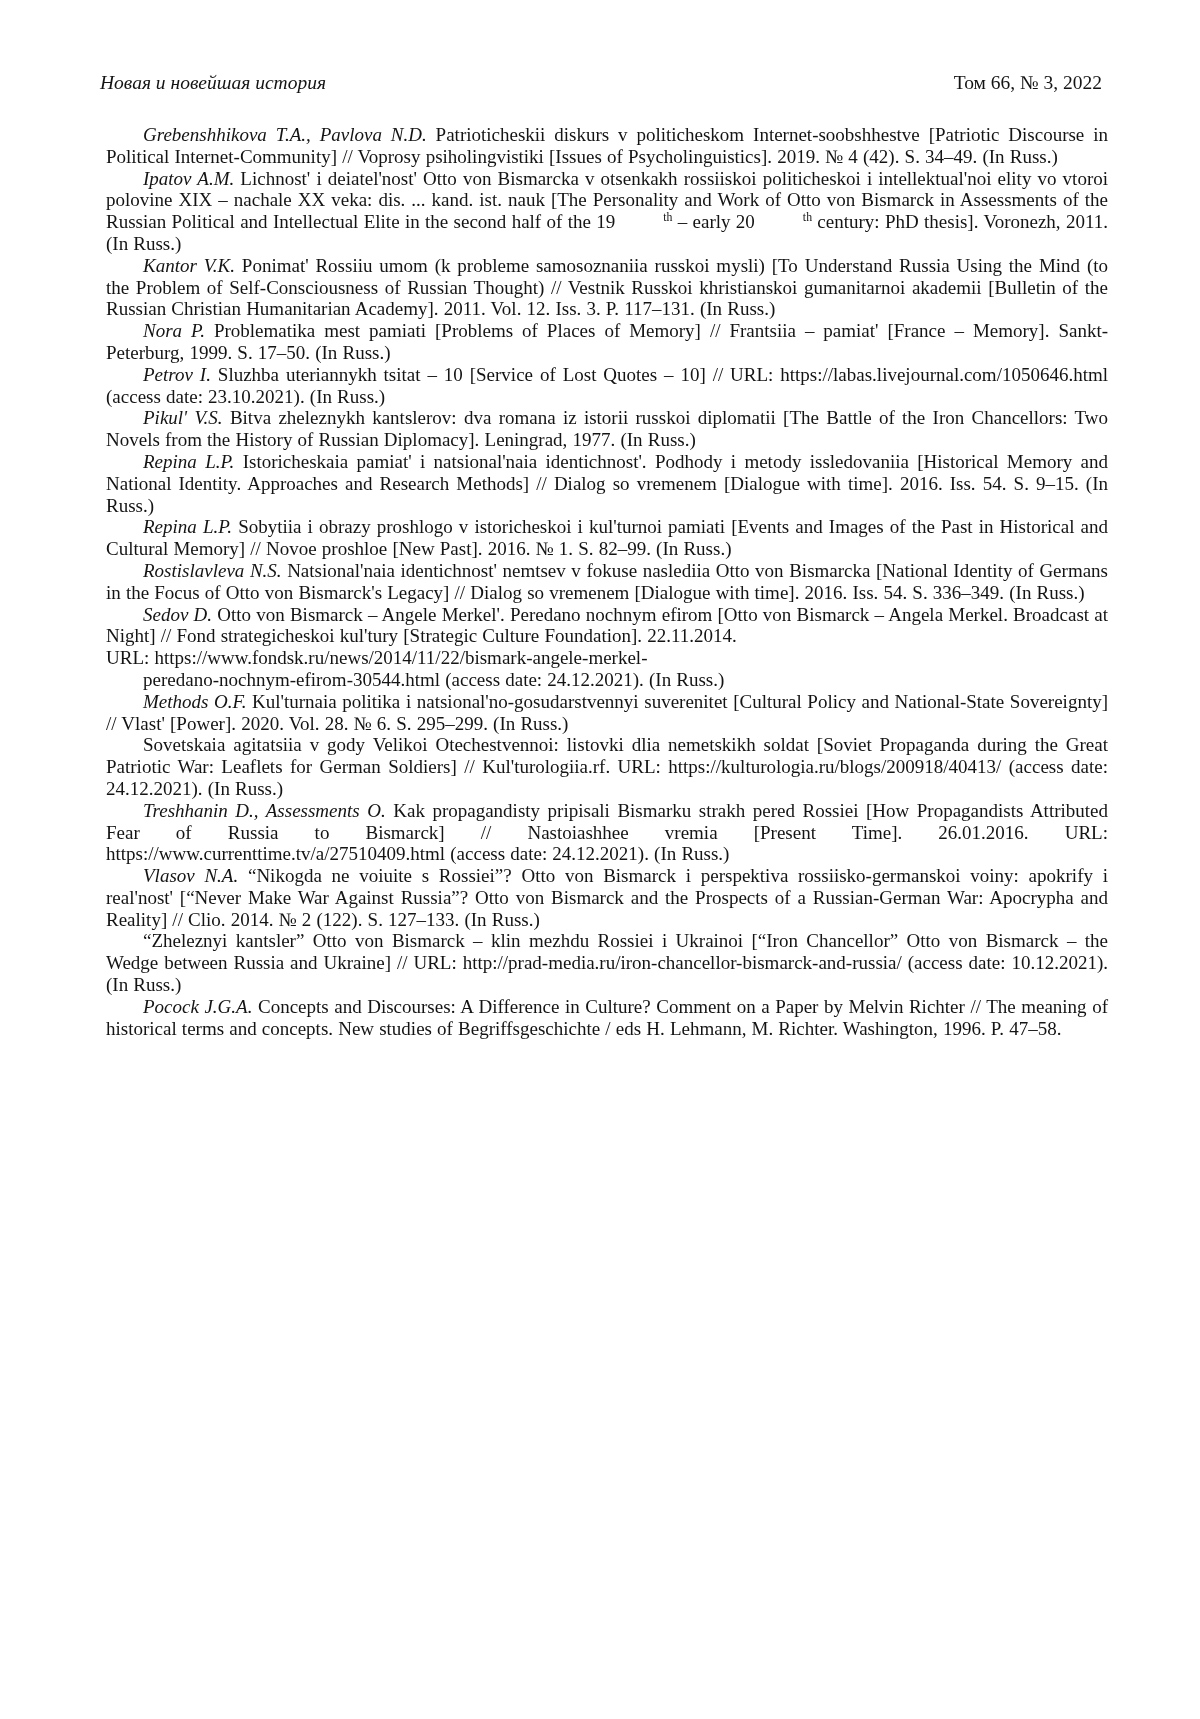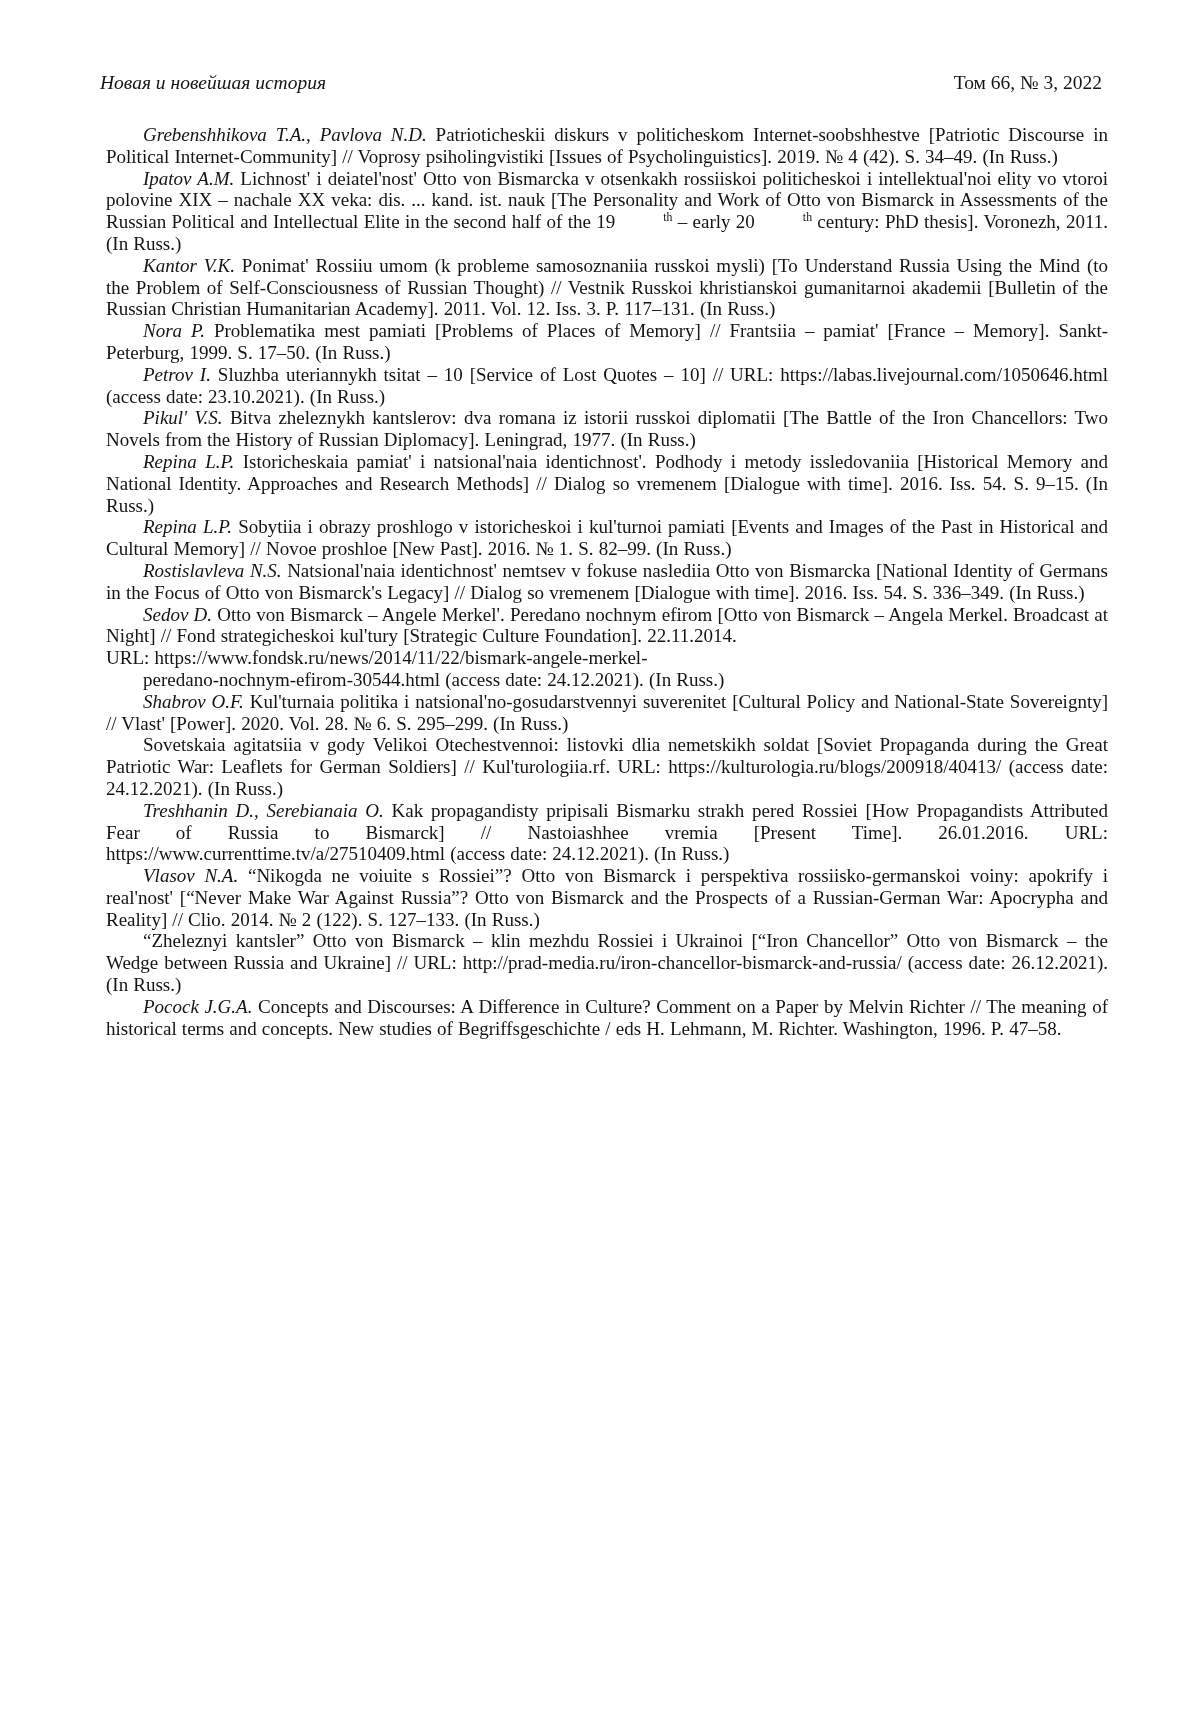--- a/index.html
+++ b/index.html
@@ -90,25 +90,25 @@
       <p class="ref"><span class="it">Grebenshhikova T.A., Pavlova N.D.</span><span> Patrioticheskii diskurs v politicheskom Internet-soobshhestve [Patriotic Discourse in Political Internet-Community] // Voprosy psiholingvistiki [Issues of Psycholinguistics]. 2019. № 4 (42). S. 34–49. (In Russ.)</span></p>
       <p class="ref"><span class="it">Ipatov A.M.</span><span> Lichnost' i deiatel'nost' Otto von Bismarcka v otsenkakh rossiiskoi politicheskoi i intellektual'noi elity vo vtoroi polovine XIX – nachale XX veka: dis. ... kand. ist. nauk [The Personality and Work of Otto von Bismarck in Assessments of the Russian Political and Intellectual Elite in the second half of the 19</span><sup>th</sup><span> – early 20</span><sup>th</sup><span> century: PhD thesis]. Voronezh, 2011. (In Russ.)</span></p>
       <p class="ref"><span class="it">Kantor V.K.</span><span> Ponimat' Rossiiu umom (k probleme samosoznaniia russkoi mysli) [To Understand Russia Using the Mind (to the Problem of Self-Consciousness of Russian Thought) // Vestnik Russkoi khristianskoi gumanitarnoi akademii [Bulletin of the Russian Christian Humanitarian Academy]. 2011. Vol. 12. Iss. 3. P. 117–131. (In Russ.)</span></p>
       <p class="ref"><span class="it">Nora P.</span><span> Problematika mest pamiati [Problems of Places of Memory] // Frantsiia – pamiat' [France – Memory]. Sankt-Peterburg, 1999. S. 17–50. (In Russ.)</span></p>
       <p class="ref"><span class="it">Petrov I.</span><span> Sluzhba uteriannykh tsitat – 10 [Service of Lost Quotes – 10] // URL: https://labas.livejournal.com/1050646.html (access date: 23.10.2021). (In Russ.)</span></p>
       <p class="ref"><span class="it">Pikul' V.S.</span><span> Bitva zheleznykh kantslerov: dva romana iz istorii russkoi diplomatii [The Battle of the Iron Chancellors: Two Novels from the History of Russian Diplomacy]. Leningrad, 1977. (In Russ.)</span></p>
       <p class="ref"><span class="it">Repina L.P.</span><span> Istoricheskaia pamiat' i natsional'naia identichnost'. Podhody i metody issledovaniia [Historical Memory and National Identity. Approaches and Research Methods] // Dialog so vremenem [Dialogue with time]. 2016. Iss. 54. S. 9–15. (In Russ.)</span></p>
       <p class="ref"><span class="it">Repina L.P.</span><span> Sobytiia i obrazy proshlogo v istoricheskoi i kul'turnoi pamiati [Events and Images of the Past in Historical and Cultural Memory] // Novoe proshloe [New Past]. 2016. № 1. S. 82–99. (In Russ.)</span></p>
       <p class="ref"><span class="it">Rostislavleva N.S.</span><span> Natsional'naia identichnost' nemtsev v fokuse naslediia Otto von Bismarcka [National Identity of Germans in the Focus of Otto von Bismarck's Legacy] // Dialog so vremenem [Dialogue with time]. 2016. Iss. 54. S. 336–349. (In Russ.)</span></p>
       <p class="ref"><span class="it">Sedov D.</span><span> Otto von Bismarck – Angele Merkel'. Peredano nochnym efirom [Otto von Bismarck – Angela Merkel. Broadcast at Night] // Fond strategicheskoi kul'tury [Strategic Culture Foundation]. 22.11.2014.</span><br><span>URL: https://www.fondsk.ru/news/2014/11/22/bismark-angele-merkel-</span><br><span class="ind"></span><span>peredano-nochnym-efirom-30544.html (access date: 24.12.2021). (In Russ.)</span></p>
-      <p class="ref"><span class="it">Shabrov O.F.</span><span> Kul'turnaia politika i natsional'no-gosudarstvennyi suverenitet [Cultural Policy and National-State Sovereignty] // Vlast' [Power]. 2020. Vol. 28. № 6. S. 295–299. (In Russ.)</span></p>
+      <p class="ref"><span class="it">Methods O.F.</span><span> Kul'turnaia politika i natsional'no-gosudarstvennyi suverenitet [Cultural Policy and National-State Sovereignty] // Vlast' [Power]. 2020. Vol. 28. № 6. S. 295–299. (In Russ.)</span></p>
       <p class="ref"><span>Sovetskaia agitatsiia v gody Velikoi Otechestvennoi: listovki dlia nemetskikh soldat [Soviet Propaganda during the Great Patriotic War: Leaflets for German Soldiers] // Kul'turologiia.rf. URL: https://kulturologia.ru/blogs/200918/40413/ (access date: 24.12.2021). (In Russ.)</span></p>
-      <p class="ref"><span class="it">Treshhanin D., Serebianaia O.</span><span> Kak propagandisty pripisali Bismarku strakh pered Rossiei [How Propagandists Attributed Fear of Russia to Bismarck] // Nastoiashhee vremia [Present Time]. 26.01.2016. URL: https://www.currenttime.tv/a/27510409.html (access date: 24.12.2021). (In Russ.)</span></p>
+      <p class="ref"><span class="it">Treshhanin D., Assessments O.</span><span> Kak propagandisty pripisali Bismarku strakh pered Rossiei [How Propagandists Attributed Fear of Russia to Bismarck] // Nastoiashhee vremia [Present Time]. 26.01.2016. URL: https://www.currenttime.tv/a/27510409.html (access date: 24.12.2021). (In Russ.)</span></p>
       <p class="ref"><span class="it">Vlasov N.A.</span><span> “Nikogda ne voiuite s Rossiei”? Otto von Bismarck i perspektiva rossiisko-germanskoi voiny: apokrify i real'nost' [“Never Make War Against Russia”? Otto von Bismarck and the Prospects of a Russian-German War: Apocrypha and Reality] // Clio. 2014. № 2 (122). S. 127–133. (In Russ.)</span></p>
-      <p class="ref"><span>“Zheleznyi kantsler” Otto von Bismarck – klin mezhdu Rossiei i Ukrainoi [“Iron Chancellor” Otto von Bismarck – the Wedge between Russia and Ukraine] // URL: http://prad-media.ru/iron-chancellor-bismarck-and-russia/ (access date: 26.12.2021). (In Russ.)</span></p>
+      <p class="ref"><span>“Zheleznyi kantsler” Otto von Bismarck – klin mezhdu Rossiei i Ukrainoi [“Iron Chancellor” Otto von Bismarck – the Wedge between Russia and Ukraine] // URL: http://prad-media.ru/iron-chancellor-bismarck-and-russia/ (access date: 10.12.2021). (In Russ.)</span></p>
       <p class="ref"><span class="it">Pocock J.G.A.</span><span> Concepts and Discourses: A Difference in Culture? Comment on a Paper by Melvin Richter // The meaning of historical terms and concepts. New studies of Begriffsgeschichte / eds H. Lehmann, M. Richter. Washington, 1996. P. 47–58.</span></p>
     </main>
 
   <footer>
     <span class="page-number">221</span>
   </footer>
 
 </div>
 
 </body></html>

